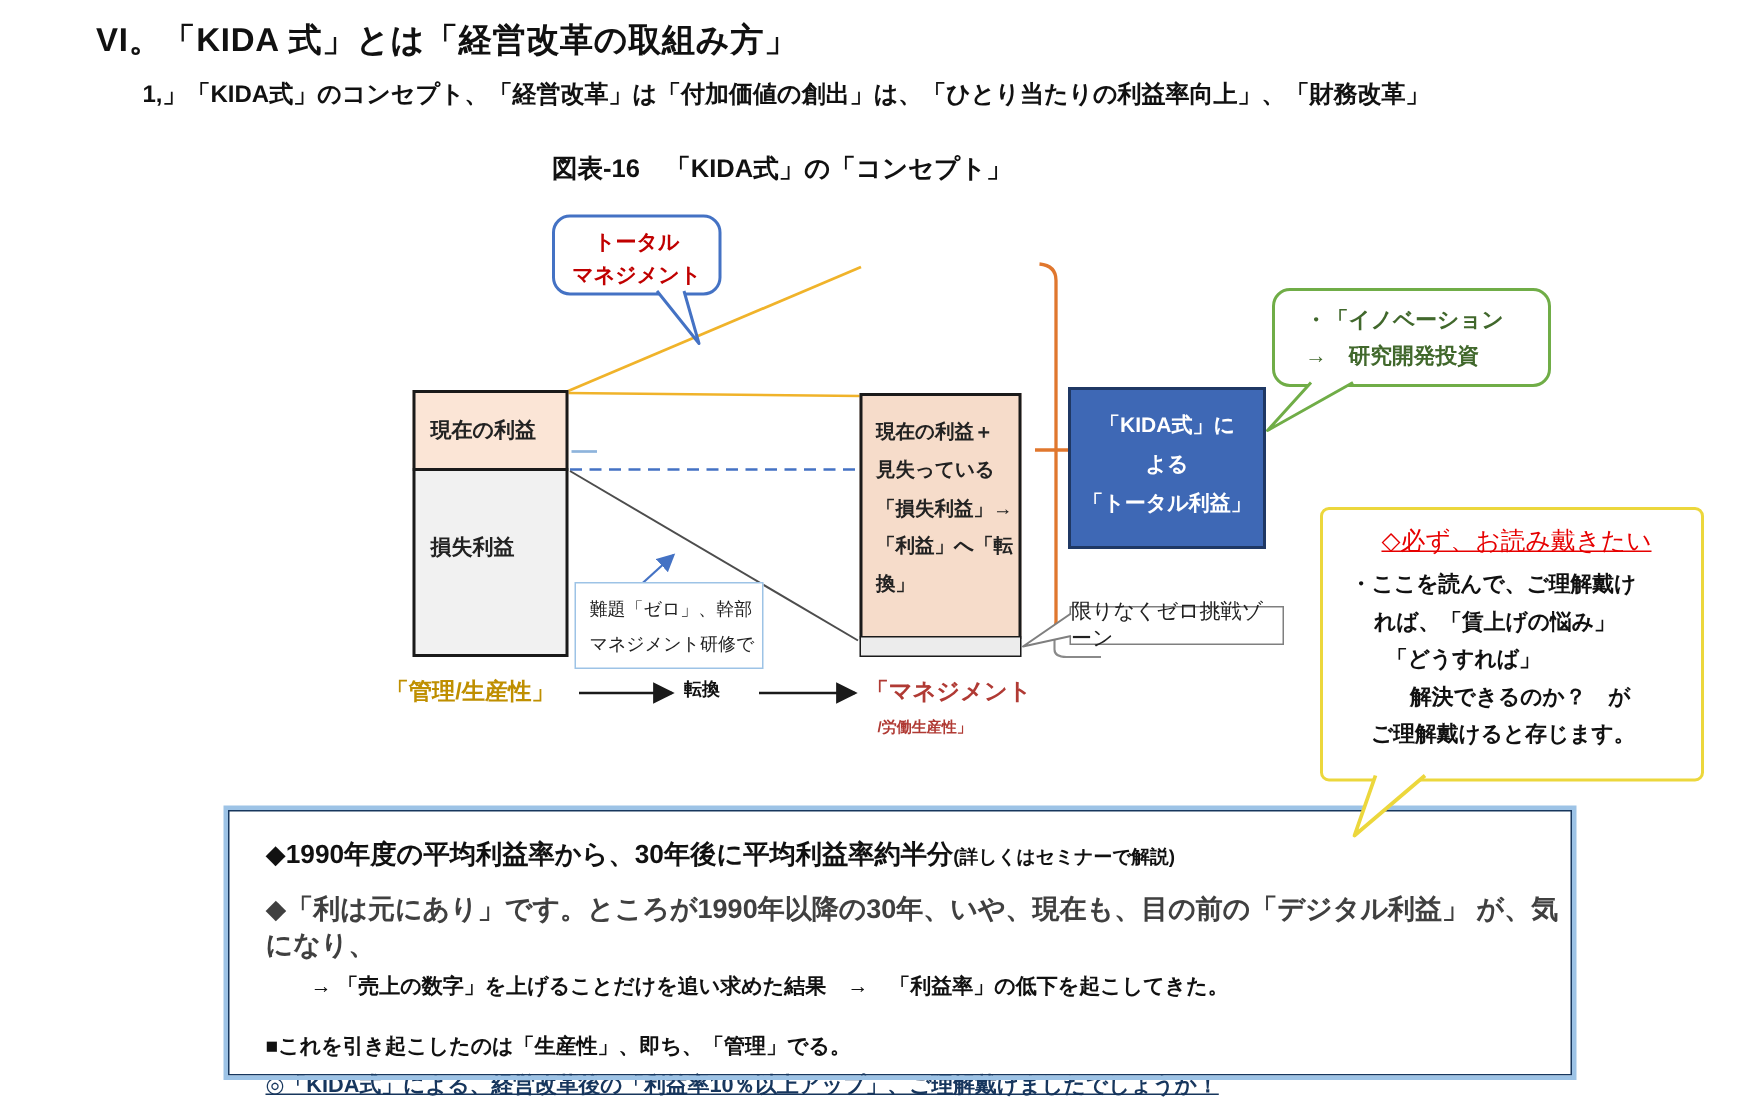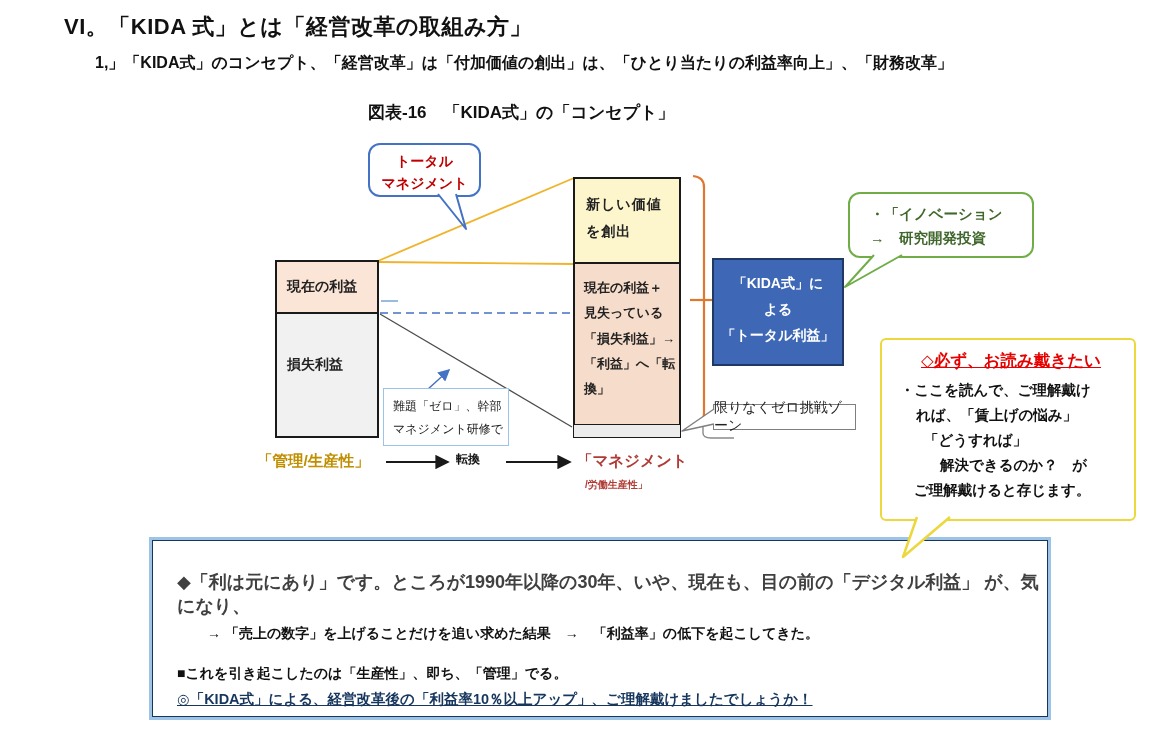--- a/index.html
+++ b/index.html
@@ -25,21 +25,21 @@
   .b-kida{left:712px;top:258px;width:128px;height:93px;background:#3e68b5;border:2px solid #1f3864;
           color:#fff;font-size:14px;font-weight:bold;text-align:center;padding-top:11px;line-height:1.85;}
   
   .bubble{box-sizing:border-box;background:#fff;border-radius:12px;}
   .bub-total{left:368px;top:143px;width:113px;height:54px;border:2px solid #4472c4;
              color:#c00000;font-size:14px;font-weight:bold;text-align:center;padding-top:5px;line-height:1.6;}
   .bub-innov{left:848px;top:192px;width:186px;height:66px;border:2px solid #70ad47;
              color:#41682c;font-size:14.5px;font-weight:bold;padding:9px 0 0 20px;line-height:1.65;}
   .bub-must{left:880px;top:338px;width:256px;height:183px;border:2.5px solid #ecd73c;border-radius:6px;
             padding:10px 8px 0 14px;}
-  .bub-must .ttl{color:#e60000;font-size:16.5px;font-weight:bold;text-decoration:underline;
+  .bub-must .ttl{color:#e60000;font-size:16.5px;font-weight:normal;text-decoration:underline;
                  text-decoration-color:#e60000;text-align:center;margin-bottom:6px;}
   .bub-must .ln{color:#111;font-size:14.5px;font-weight:bold;line-height:1.72;}
   
   .n-training{left:383px;top:388px;width:126px;height:58px;background:#fff;border:1.5px solid #9dc3e6;
               font-size:12px;color:#222;padding:6px 0 0 9px;line-height:1.95;box-sizing:border-box;}
   .n-zero{left:713px;top:404px;width:143px;height:26px;background:#fff;border:1.5px solid #7f7f7f;
           font-size:14px;color:#222;display:flex;align-items:center;justify-content:center;box-sizing:border-box;}
   
   .ax-left{left:257px;top:451px;font-size:15.5px;font-weight:bold;color:#bf8f00;}
   .ax-mid{left:456px;top:451px;font-size:12px;font-weight:bold;color:#111;}
@@ -89,24 +89,20 @@
     <line x1="386" y1="462" x2="448" y2="462" stroke="#1a1a1a" stroke-width="1.8" marker-end="url(#arrB)"></line>
     <line x1="506" y1="462" x2="570" y2="462" stroke="#1a1a1a" stroke-width="1.8" marker-end="url(#arrB)"></line>
   </svg>
 
   <div class="abs page-title z2">VI。「KIDA 式」とは「経営改革の取組み方」</div>
   <div class="abs page-subtitle z2">1,」「KIDA式」のコンセプト、「経営改革」は「付加価値の創出」は、「ひとり当たりの利益率向上」、「財務改革」</div>
   <div class="abs fig-caption z2">図表-16　「KIDA式」の「コンセプト」</div>
 
   <div class="abs box b-current z2">現在の利益</div>
   <div class="abs box b-loss z2">損失利益</div>
-  <div class="abs box b-newvalue z2">
-    <div>新しい価値</div>
-    <div>を創出</div>
-  </div>
   <div class="abs box b-convert z2">
     <div>現在の利益＋</div>
     <div>見失っている</div>
     <div>「損失利益」→</div>
     <div>「利益」へ「転</div>
     <div>換」</div>
   </div>
   <div class="abs box b-thin z2"></div>
   <div class="abs b-kida z2">
     <div>「KIDA式」に</div>
@@ -136,20 +132,23 @@
     <div>マネジメント研修で</div>
   </div>
   <div class="abs n-zero z2">限りなくゼロ挑戦ゾーン</div>
 
   <div class="abs ax-left z2">「管理/生産性」</div>
   <div class="abs ax-mid z2">転換</div>
   <div class="abs ax-right1 z2">「マネジメント</div>
   <div class="abs ax-right2 z2">/労働生産性」</div>
 
   <div class="abs sumbox z2">
+    <div class="sum1">
+      <span>◆1990年度の平均利益率から、30年後に平均利益率約半分</span><span class="note">(詳しくはセミナーで解説)</span>
+    </div>
     <div class="sum2">◆「利は元にあり」です。ところが1990年以降の30年、いや、現在も、目の前の「デジタル利益」 が、気になり、</div>
     <div class="sum3">→ 「売上の数字」を上げることだけを追い求めた結果　→　「利益率」の低下を起こしてきた。</div>
     <div class="sum4">■これを引き起こしたのは「生産性」、即ち、「管理」でる。</div>
     <div class="sum5">◎「KIDA式」による、経営改革後の「利益率10％以上アップ」、ご理解戴けましたでしょうか！</div>
   </div>
 
   <svg class="layer z3" width="1170" height="732" viewBox="0 0 1170 732">
     <path d="M438,194 L466,229 L456,194" fill="#ffffff" stroke="#4472c4" stroke-width="2" stroke-linejoin="round"></path>
     <path d="M874,255 L845,287 L902,255" fill="#ffffff" stroke="#70ad47" stroke-width="2" stroke-linejoin="round"></path>
     <path d="M917,517 L903,557 L950,517" fill="#ffffff" stroke="#ecd73c" stroke-width="2.5" stroke-linejoin="round"></path>

